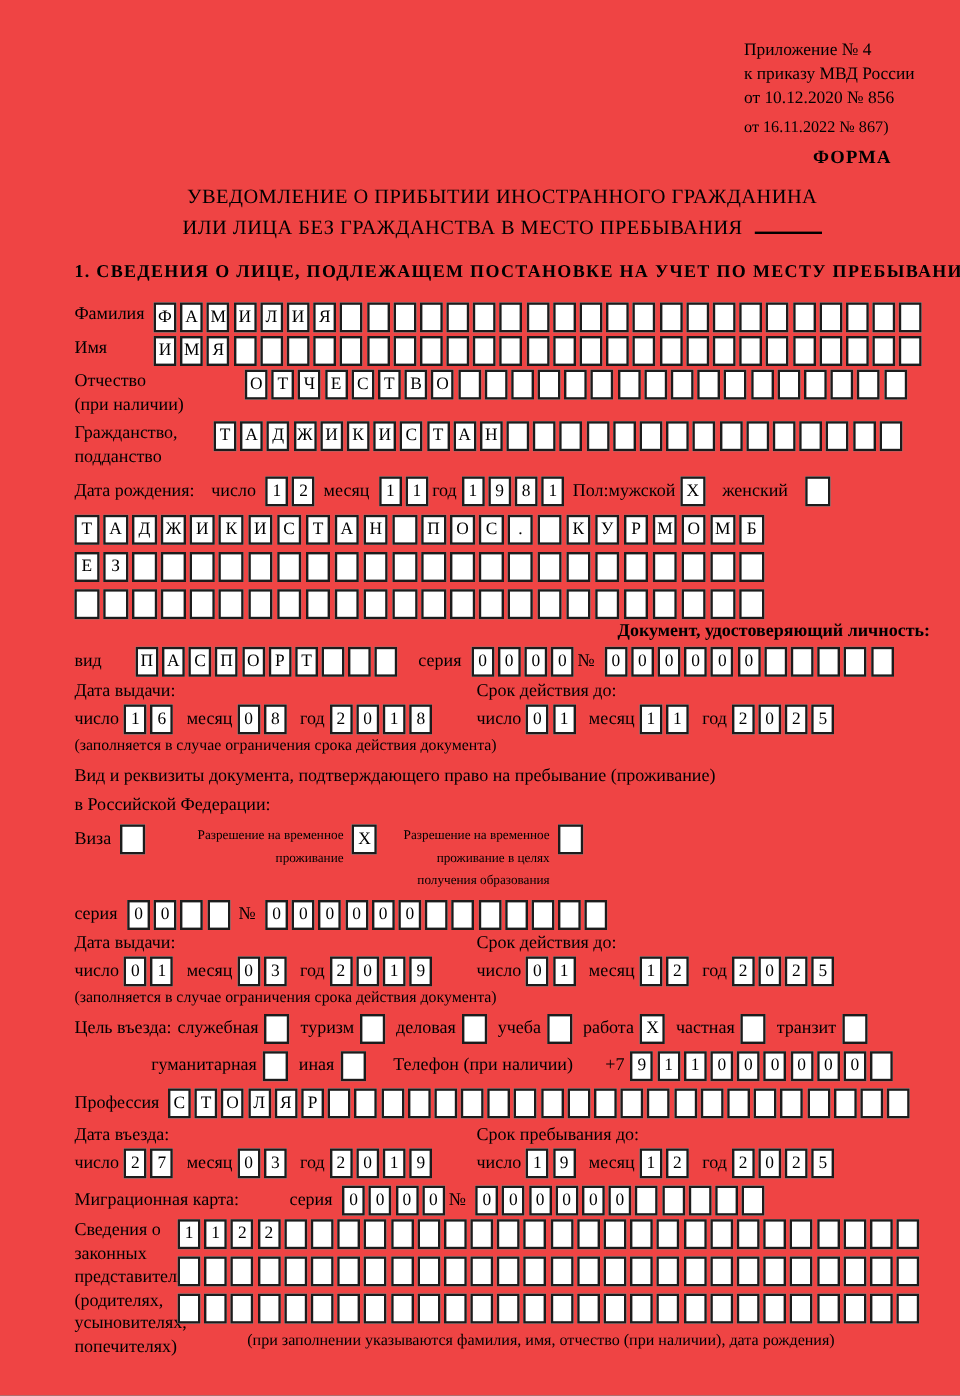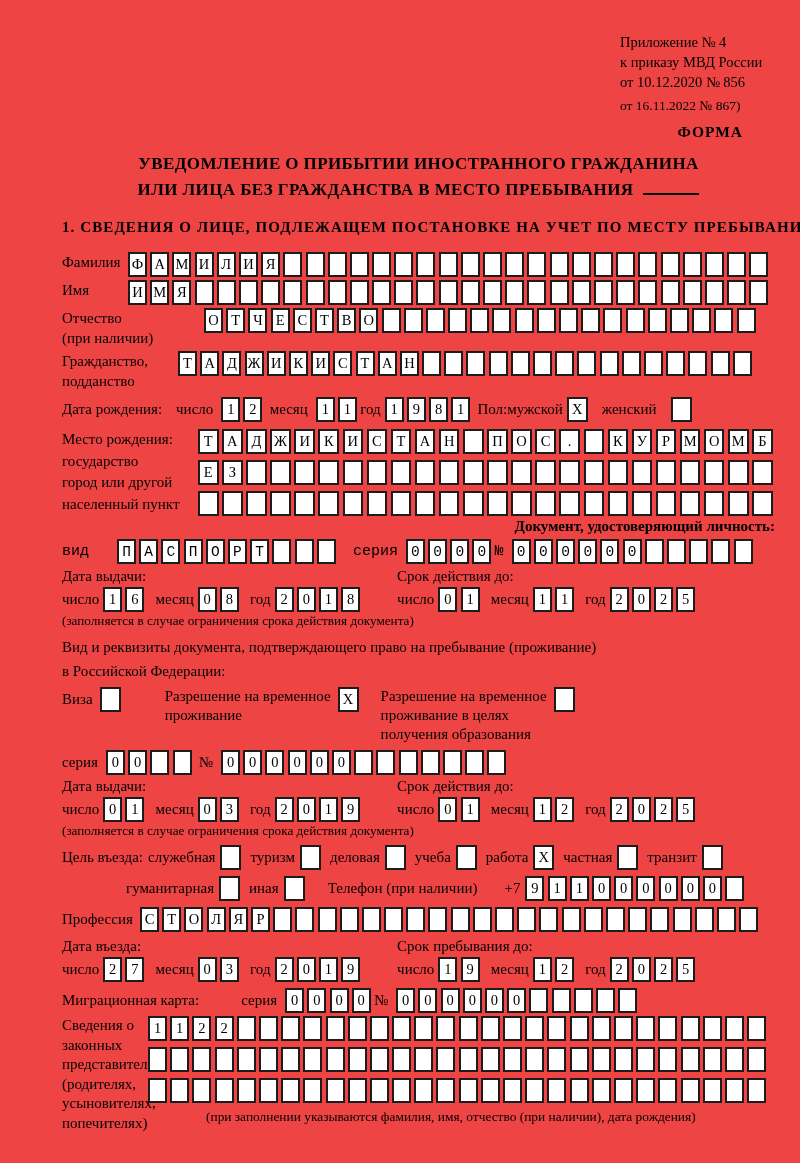--- a/index.html
+++ b/index.html
@@ -7,21 +7,21 @@
     width:800px;height:1163px;background:#ef4444;color:#000;
     font-family:"Liberation Serif", serif;
     box-sizing:border-box;padding:32px 25px 0 62px;
     position:relative;overflow:hidden;margin:0 auto;
   }
   
   .annex{margin-left:558px;font-size:14.5px;line-height:20px;}
   .annex-note{margin-top:4px;font-size:13.5px;line-height:19px;}
   .forma{margin-top:8px;text-align:right;padding-right:32px;font-weight:bold;font-size:15.5px;letter-spacing:1px;}
   
-  .title{margin-top:10px;text-align:center;font-weight:bold;font-size:17px;line-height:26px;letter-spacing:0.4px;}
+  .title{margin-top:10px;text-align:center;font-weight:normal;font-size:17px;line-height:26px;letter-spacing:0.4px;}
   .title-underline{display:inline-block;width:56px;border-bottom:2.5px solid #000;margin-left:10px;}
   .sec-heading{margin-top:16px;margin-bottom:16px;font-weight:bold;font-size:15px;letter-spacing:1.1px;white-space:nowrap;}
   
   .frow{display:flex;align-items:flex-start;margin-bottom:3px;}
   .flabel{font-size:15px;line-height:20px;flex-shrink:0;}
   .flabel .l2{display:block;}
   .cells{display:flex;flex-wrap:nowrap;}
   .cell,.chk{
     width:19px;height:25px;border:2px solid #1c1c1c;box-sizing:border-box;
     margin-right:3.2px;display:flex;align-items:center;justify-content:center;
@@ -45,21 +45,21 @@
   .dcol-l{width:47%;} .dcol-r{width:53%;}
   .dhead{font-size:15px;margin-bottom:2px;}
   .drow{display:flex;align-items:center;font-size:15px;}
   .drow .inline-lbl{margin-right:4px;}
   .drow .cells{margin-right:8px;}
   .note{font-size:13.2px;text-align:left;margin:1px 0 6px 0;}
   .intro{font-size:15px;line-height:24px;}
   
   .opts{display:flex;align-items:flex-start;margin:4px 0 6px 0;}
   .opt{display:flex;align-items:flex-start;}
-  .opt-lines{display:flex;flex-direction:column;text-align:left;font-size:15px;line-height:19px;}
+  .opt-lines{display:flex;flex-direction:column;text-align:right;font-size:11px;line-height:19px;}
   .opt .inline-lbl{line-height:25px;}
   .opt .chk{margin-left:7px;}
   
   .goal{display:flex;align-items:center;margin-bottom:6px;font-size:15px;}
   .goal .inline-lbl{margin-right:5px;}
   .goal .chk{margin-right:9px;}
   .goal2{margin-left:64px;}
   
   .lr{display:flex;margin-top:3px;}
   .lr-labels{width:86px;flex-shrink:0;font-size:15px;line-height:19.5px;}
@@ -258,26 +258,20 @@
     <span class="inline-lbl">мужской</span>
       <span class="gap4"></span>
     <span class="chk">X</span>
       <span class="gap14"></span>
     <span class="inline-lbl">женский</span>
       <span class="gap14"></span>
     <span class="chk"></span>
   </div>
 
   <div class="bp">
-    <div class="bp-labels">
-      <div>Место рождения:</div>
-      <div>государство</div>
-      <div>город или другой</div>
-      <div>населенный пункт</div>
-    </div>
     <div class="bp-rows">
       <div class="cells wide">
           <span class="cell">Т</span>
           <span class="cell">А</span>
           <span class="cell">Д</span>
           <span class="cell">Ж</span>
           <span class="cell">И</span>
           <span class="cell">К</span>
           <span class="cell">И</span>
           <span class="cell">С</span>
@@ -348,21 +342,21 @@
           <span class="cell"></span>
           <span class="cell"></span>
           <span class="cell"></span>
           <span class="cell"></span>
         </div>
     </div>
   </div>
 
   <div class="center-bold">Документ, удостоверяющий личность:</div>
 
-  <div class="frow" style="align-items:flex-start;margin-bottom:4px;font-family:Liberation Mono, monospace;">
+  <div class="frow" style="align-items:flex-start;margin-bottom:4px;">
     <span class="inline-lbl">вид</span>
       <span class="gap14"></span>
       <span class="gap14"></span>
     <div class="cells">
         <span class="cell">П</span>
         <span class="cell">А</span>
         <span class="cell">С</span>
         <span class="cell">П</span>
         <span class="cell">О</span>
         <span class="cell">Р</span>

